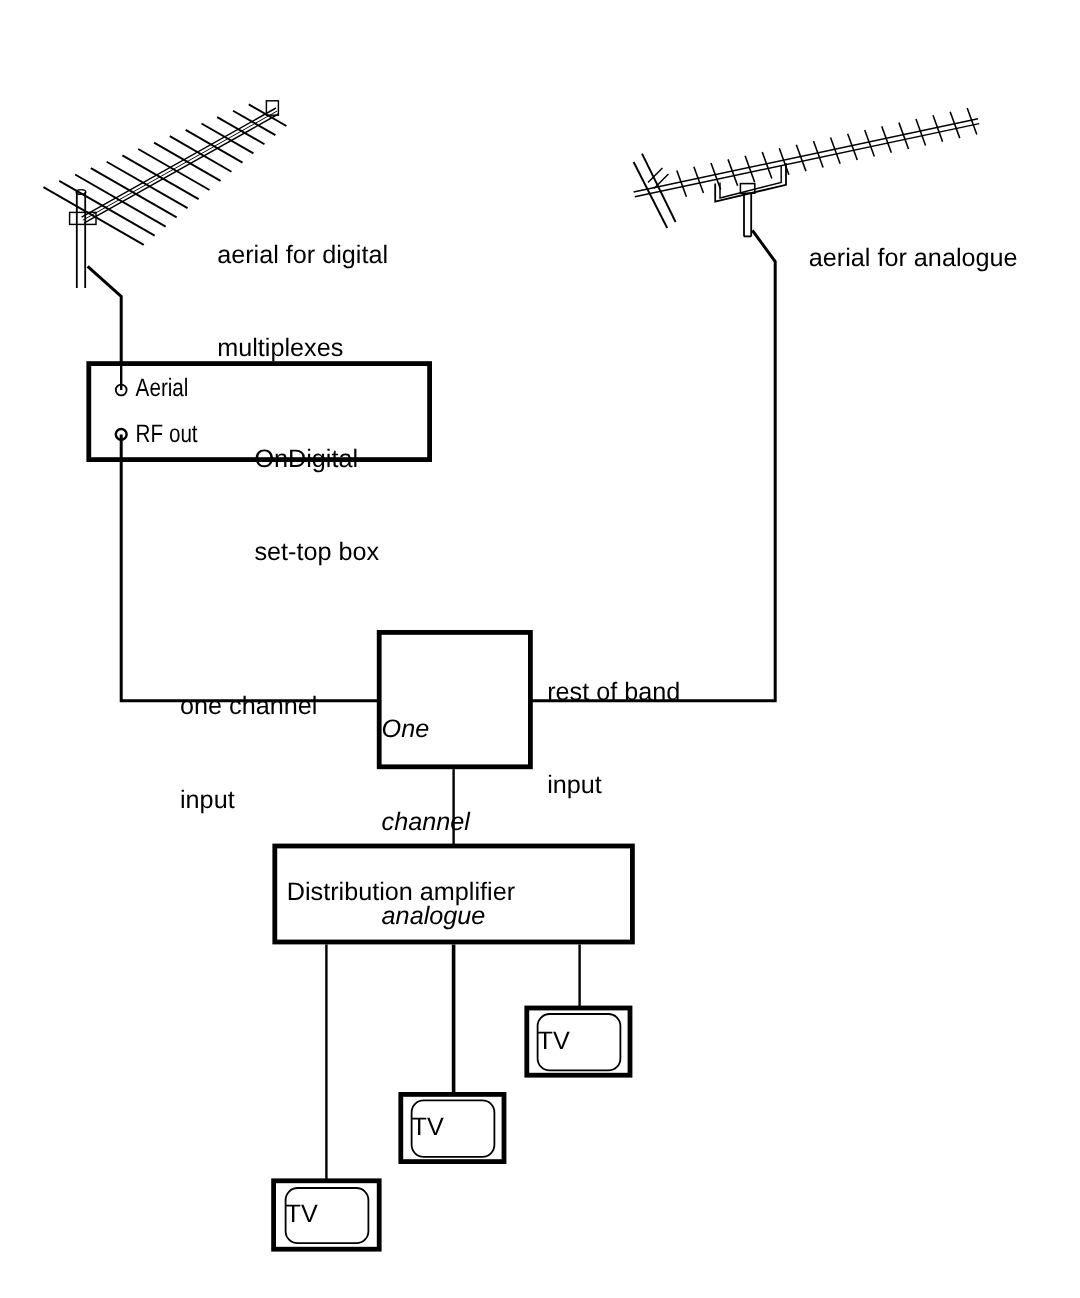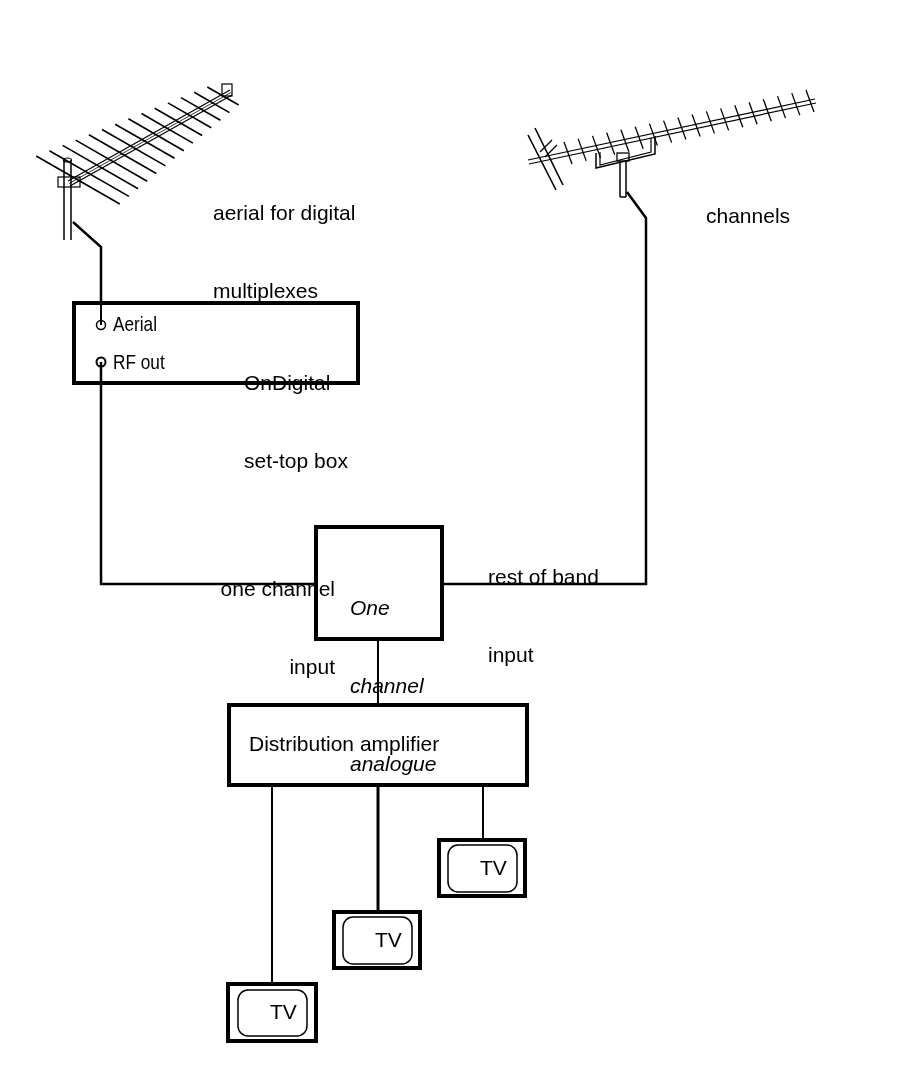--- a/index.html
+++ b/index.html
@@ -1,23 +1,23 @@
 <!DOCTYPE html>
 <html><head>
 <meta charset="utf-8">
 <style>
   html, body { margin: 0; padding: 0; background: #ffffff; }
   body { width: 900px; height: 1082px; position: relative; overflow: hidden;
          font-family: "Liberation Sans", sans-serif; color: #000000; }
   svg#diagram { position: absolute; left: 0; top: 0; }
   .lbl { position: absolute; font-family: "Liberation Sans", sans-serif; color: #000; line-height: 26px; white-space: pre; }
-  .lbl20 { font-size: 21px; margin-left: 32px; }
+  .lbl20 { font-size: 21px; }
   .lbl-narrow { font-size: 21px; transform: scaleX(0.82); transform-origin: left top; }
   .center { text-align: left; }
-  .right { text-align: right; }
+  .right { text-align: left; }
 </style>
 </head>
 <body>
 
 <svg id="diagram" width="900" height="1082" viewBox="0 0 900 1082" xmlns="http://www.w3.org/2000/svg">
 
   <g stroke="#000" fill="none">
 
     <line x1="64" y1="160" x2="64" y2="240" stroke-width="1.5"></line>
     <line x1="71" y1="160" x2="71" y2="240" stroke-width="1.5"></line>
@@ -121,21 +121,21 @@
     <rect x="448" y="845" width="69" height="47" rx="10" fill="none" stroke="#000" stroke-width="1.5"></rect>
   </g>
 </svg>
 
 <div class="lbl lbl20" style="left:181px; top:148px;">
   <div>aerial for digital</div>
   <div>multiplexes</div>
 </div>
 
 <div class="lbl lbl20" style="left:674px; top:151px;">
-  <div>channels</div>
+  <div>aerial for analogue</div>
 </div>
 
 <div class="lbl lbl-narrow" style="left:113px; top:311px;">Aerial</div>
 <div class="lbl lbl-narrow" style="left:113px; top:349px;">RF out</div>
 
 <div class="lbl lbl20 center" style="left:212px; top:318px; width:140px;">
   <div>OnDigital</div>
   <div>set-top box</div>
 </div>
 
@@ -148,17 +148,17 @@
   <div>rest of band</div>
   <div>input</div>
 </div>
 
 <div class="lbl lbl20 center" style="left:318px; top:543px; width:122px;font-style:italic;">
   <div>One</div>
   <div>channel</div>
   <div>analogue</div>
 </div>
 
-<div class="lbl lbl20 center" style="left:217px; top:731px; width:346px;">Distribution amplifier</div>
+<div class="lbl lbl20 center" style="left:239px; top:731px; width:346px;">Distribution amplifier</div>
 
 <div class="lbl lbl20 center" style="left:238px; top:999px; width:69px;">TV</div>
 <div class="lbl lbl20 center" style="left:343px; top:927px; width:69px;">TV</div>
 <div class="lbl lbl20 center" style="left:448px; top:855px; width:69px;">TV</div>
 
 </body></html>

